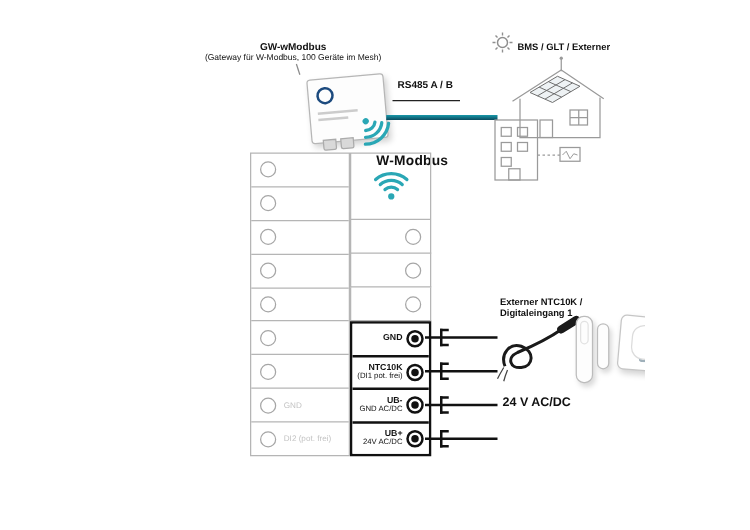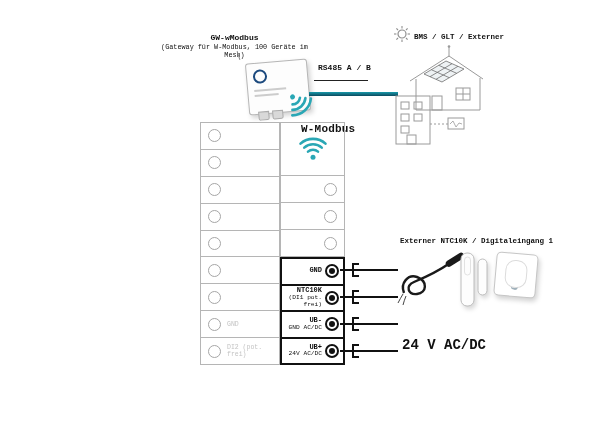--- a/index.html
+++ b/index.html
@@ -1,17 +1,17 @@
 <!DOCTYPE html>
 <html><head>
 <meta charset="utf-8">
 <style>
   html,body{margin:0;padding:0;background:#fff;}
   .canvas{position:relative;width:516px;height:424px;background:#ffffff;
-          font-family:Liberation Mono, monospace;color:#111;overflow:hidden;padding-left:43px;}
+          font-family:Liberation Sans, sans-serif;color:#111;overflow:hidden;}
 
   
   .gw-label{position:absolute;left:152px;top:33px;width:165px;text-align:center;line-height:1.25;}
   .gw-title{font-size:8px;font-weight:bold;}
   .gw-sub{font-size:6.8px;}
   .leader{position:absolute;left:238px;top:51px;width:1px;height:9px;background:#8a8a8a;transform:rotate(-18deg);}
 
   
   .device{position:absolute;left:247px;top:61px;width:60px;height:50px;background:#fdfdfd;
           border:1px solid #b6b6b6;border-radius:3px;transform:rotate(-5deg);
@@ -63,22 +63,22 @@
   
   .wire{position:absolute;height:2px;background:#111;}
   .w1{left:340px;top:269px;width:58px;}
   .w2{left:340px;top:296px;width:58px;}
   .w3{left:340px;top:323px;width:58px;}
   .w4{left:340px;top:350px;width:58px;}
   .bracket{position:absolute;width:7px;height:14px;border:2px solid #111;border-right:none;box-sizing:border-box;}
   .b1{left:352px;top:263px;}.b2{left:352px;top:290px;}.b3{left:352px;top:317px;}.b4{left:352px;top:344px;}
 
   
-  .ext-label{position:absolute;left:400px;top:237px;font-size:7.5px;font-weight:bold;text-align:center;}
-  .power-label{position:absolute;left:402px;top:317px;font-size:14px;font-weight:bold;margin-top:20px;}
+  .ext-label{position:absolute;left:400px;top:237px;font-size:7.5px;font-weight:bold;}
+  .power-label{position:absolute;left:402px;top:317px;font-size:10px;font-weight:bold;}
   .ntc{position:absolute;left:396px;top:249px;width:70px;height:58px;}
   .contact{position:absolute;left:459px;top:250px;width:32px;height:60px;filter:drop-shadow(2px 3px 2px rgba(0,0,0,.15));}
   .room-sensor{position:absolute;left:495px;top:253px;width:40px;height:42px;background:#fff;border:1px solid #c6c6c6;
                border-radius:5px;transform:rotate(5deg);box-shadow:2px 3px 5px rgba(0,0,0,.18);}
   .room-sensor::before{content:"";position:absolute;left:9px;top:6px;width:20px;height:26px;border:1px solid #dcdcdc;border-radius:10px;}
   .room-sensor::after{content:"";position:absolute;left:16px;bottom:6px;width:7px;height:4px;border-bottom:2px solid #9fb0ba;border-radius:50%;}
 </style>
 </head>
 <body>
 

